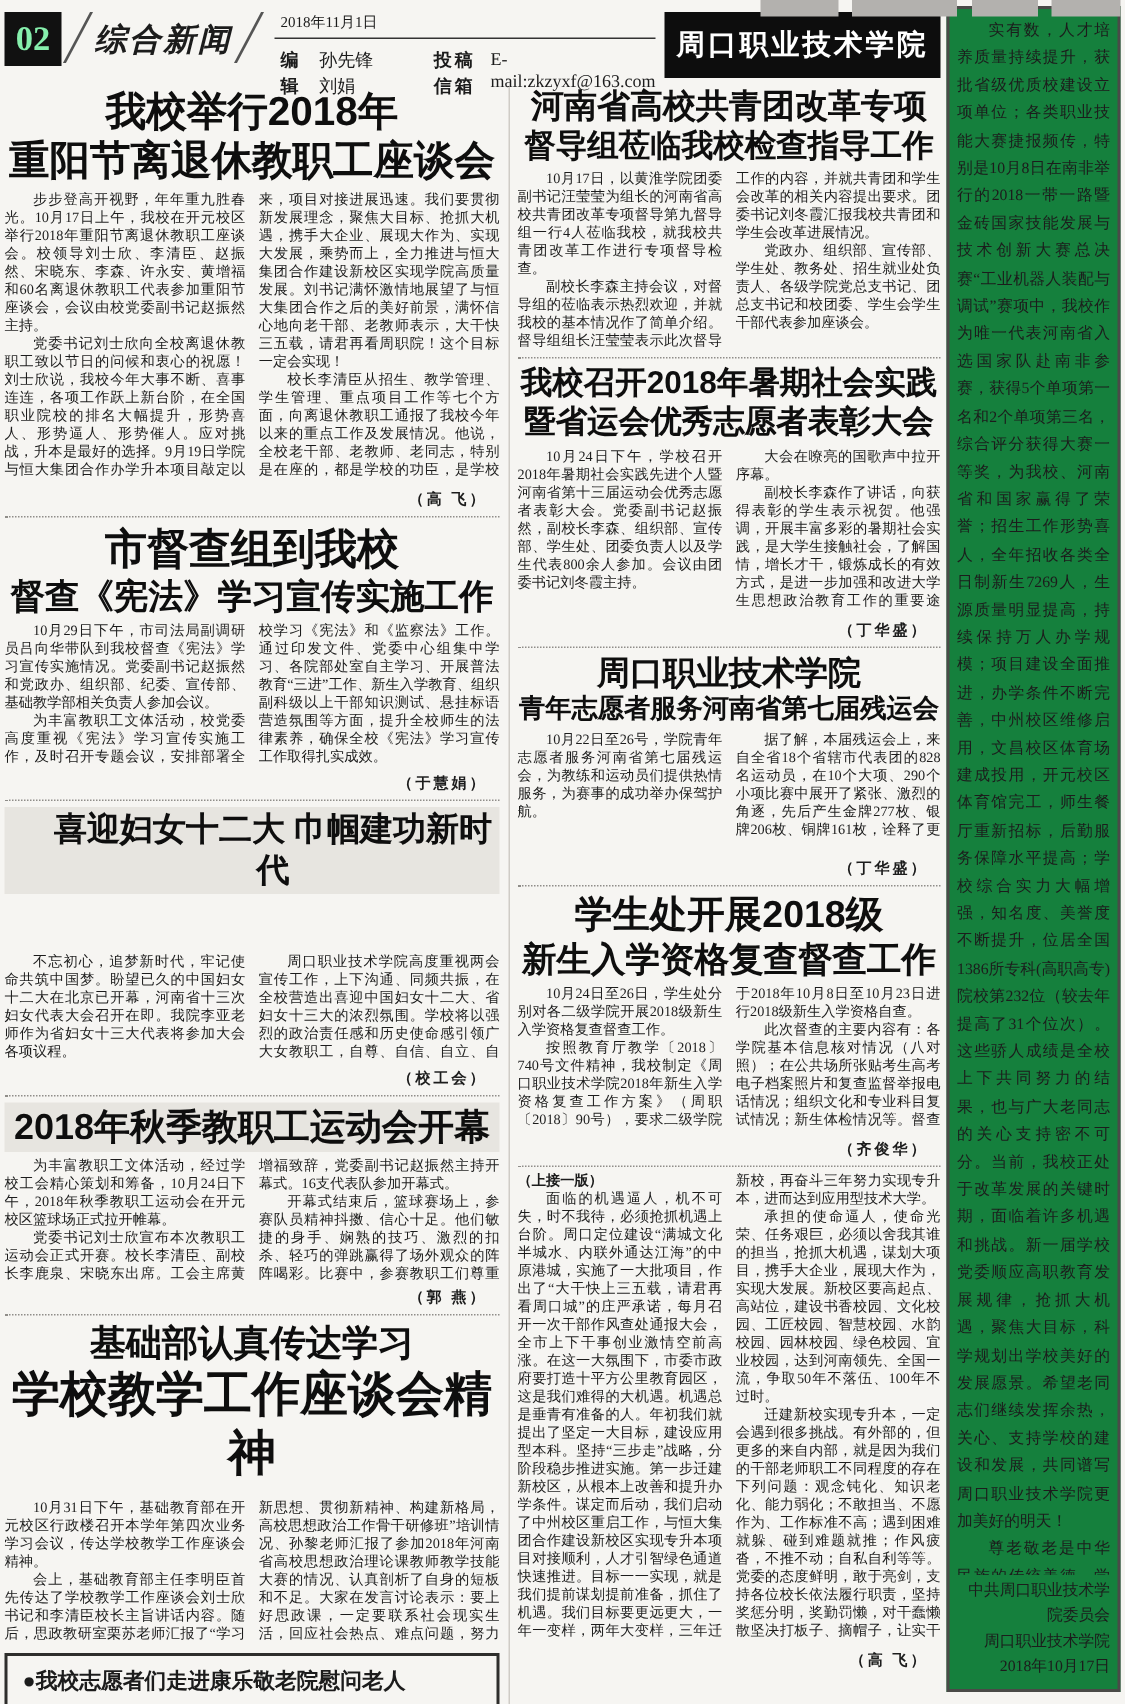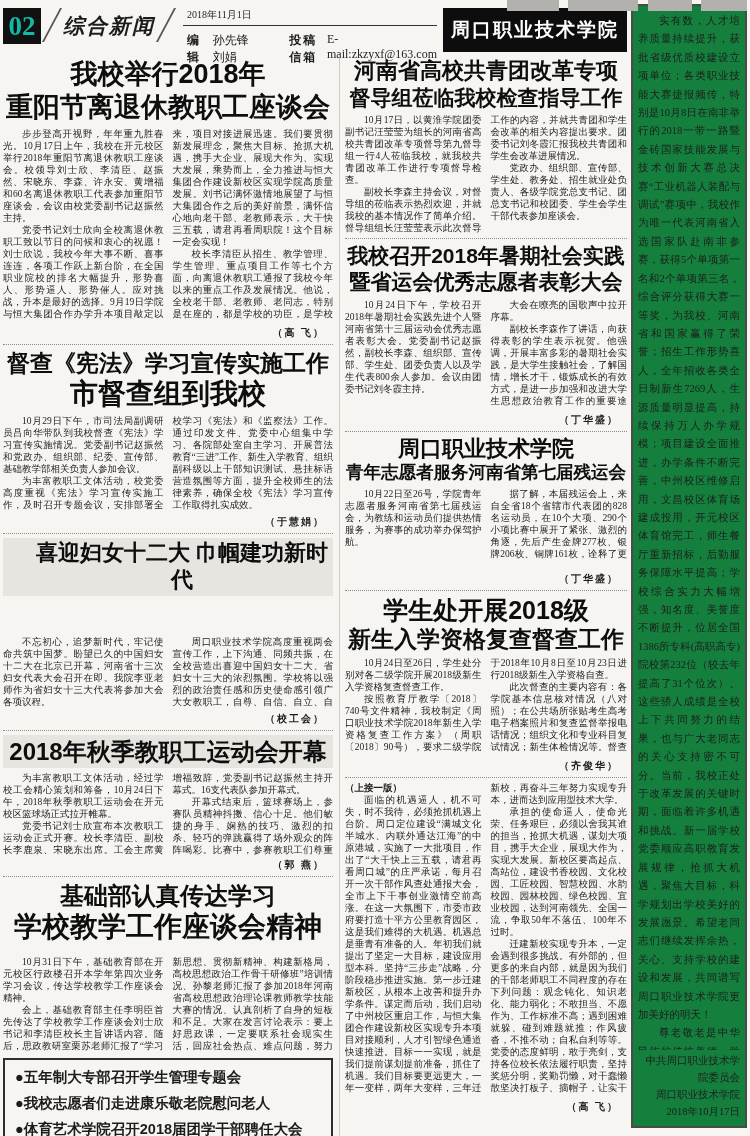--- a/index.html
+++ b/index.html
@@ -8,21 +8,21 @@
   .page{position:relative;width:750px;height:1136px;background:#f6f5f2;overflow:hidden;}
   
   .scanblock{position:absolute;top:0;height:11px;background:#b3b1ae;}
   
   .frame{display:flex;gap:4px;padding:4px 3px 0 3px;box-sizing:border-box;}
   .mainarea{width:624px;flex:0 0 624px;}
   .sidebar{width:116px;flex:0 0 116px;border:2px solid #4a4a48;background:#15803d;
            padding:6px 5px;box-sizing:border-box;height:1124px;display:flex;flex-direction:column;}
   
   .hdr{display:flex;align-items:flex-start;height:50px;margin-bottom:4px;}
-  .pagenum{width:38px;height:36px;background:#111;color:#14b8a6;font-size:27px;font-weight:bold;
+  .pagenum{width:38px;height:36px;background:#111;color:#86efac;font-size:23px;font-weight:bold;
            display:flex;align-items:center;justify-content:center;margin-top:4px;
            font-family:"Liberation Serif",serif;}
   .slash{display:inline-block;width:2px;height:34px;background:#555;transform:skewX(-28deg);
          margin:4px 10px 0 10px;}
   .section-name{font-size:21px;font-style:italic;font-weight:bold;margin-top:8px;
                 font-family:"Liberation Serif",serif;letter-spacing:2px;}
   .hdr-center{flex:1;margin-top:2px;padding:0 6px;}
   .hdr-date{font-size:10px;padding:2px 0 3px 4px;border-bottom:1.5px solid #333;}
   .hdr-editors{display:flex;gap:8px;font-size:12px;padding:6px 0 0 4px;
                font-family:"Liberation Sans","DejaVu Sans",sans-serif;}
@@ -96,22 +96,22 @@
             <div class="body2" style="height:196px;">
                 <p>步步登高开视野，年年重九胜春光。10月17日上午，我校在开元校区举行2018年重阳节离退休教职工座谈会。校领导刘士欣、李清臣、赵振然、宋晓东、李森、许永安、黄增福和60名离退休教职工代表参加重阳节座谈会，会议由校党委副书记赵振然主持。</p>
                 <p>党委书记刘士欣向全校离退休教职工致以节日的问候和衷心的祝愿！刘士欣说，我校今年大事不断、喜事连连，各项工作跃上新台阶，在全国职业院校的排名大幅提升，形势喜人、形势逼人、形势催人。应对挑战，升本是最好的选择。9月19日学院与恒大集团合作办学升本项目敲定以来，项目对接进展迅速。我们要贯彻新发展理念，聚焦大目标、抢抓大机遇，携手大企业、展现大作为、实现大发展，乘势而上，全力推进与恒大集团合作建设新校区实现学院高质量发展。刘书记满怀激情地展望了与恒大集团合作之后的美好前景，满怀信心地向老干部、老教师表示，大干快三五载，请君再看周职院！这个目标一定会实现！</p>
                 <p>校长李清臣从招生、教学管理、学生管理、重点项目工作等七个方面，向离退休教职工通报了我校今年以来的重点工作及发展情况。他说，全校老干部、老教师、老同志，特别是在座的，都是学校的功臣，是学校的宝贵财富，都曾在各自的工作岗位上兢兢业业、无私奉献，为学校的发展做出了积极贡献。全校教职工要传承老同志的优良传统，团结一心、务实工作，勇于创新、攻坚克难，奋力加快学校发展的步伐！</p>
               </div>
             <div class="byline">（高 飞）</div>
           </div>
           <div class="div-dot"></div>
 
           <div class="article">
+            <div class="t" style="font-size:28px;">市督查组到我校</div>
             <div class="t" style="font-size:23px;">督查《宪法》学习宣传实施工作</div>
-            <div class="t" style="font-size:28px;">市督查组到我校</div>
             <div class="body2" style="height:98px;">
                 <p>10月29日下午，市司法局副调研员吕向华带队到我校督查《宪法》学习宣传实施情况。党委副书记赵振然和党政办、组织部、纪委、宣传部、基础教学部相关负责人参加会议。</p>
                 <p>为丰富教职工文体活动，校党委高度重视《宪法》学习宣传实施工作，及时召开专题会议，安排部署全校学习《宪法》和《监察法》工作。通过印发文件、党委中心组集中学习、各院部处室自主学习、开展普法教育“三进”工作、新生入学教育、组织副科级以上干部知识测试、悬挂标语营造氛围等方面，提升全校师生的法律素养，确保全校《宪法》学习宣传工作取得扎实成效。</p>
               </div>
             <div class="byline">（于慧娟）</div>
           </div>
           <div class="div-dot"></div>
 
           <div class="article">
             <div class="t band" style="font-size:22px;padding-left:28px;">喜迎妇女十二大 巾帼建功新时代</div>
@@ -129,30 +129,29 @@
                 <p>为丰富教职工文体活动，经过学校工会精心策划和筹备，10月24日下午，2018年秋季教职工运动会在开元校区篮球场正式拉开帷幕。</p>
                 <p>党委书记刘士欣宣布本次教职工运动会正式开赛。校长李清臣、副校长李鹿泉、宋晓东出席。工会主席黄增福致辞，党委副书记赵振然主持开幕式。16支代表队参加开幕式。</p>
                 <p>开幕式结束后，篮球赛场上，参赛队员精神抖擞、信心十足。他们敏捷的身手、娴熟的技巧、激烈的扣杀、轻巧的弹跳赢得了场外观众的阵阵喝彩。比赛中，参赛教职工们尊重对手、尊重裁判，享受运动带来的健康快乐，展现了我院教职工的活力与风采。</p>
               </div>
             <div class="byline">（郭 燕）</div>
           </div>
           <div class="div-dot"></div>
 
           <div class="article">
             <div class="t" style="font-size:24px;">基础部认真传达学习</div>
-            <div class="t" style="font-size:28px;">学校教学工作座谈会精神</div>
+            <div class="t" style="font-size:32px;">学校教学工作座谈会精神</div>
             <div class="body2" style="height:96px;margin-top:12px;">
                 <p>10月31日下午，基础教育部在开元校区行政楼召开本学年第四次业务学习会议，传达学校教学工作座谈会精神。</p>
                 <p>会上，基础教育部主任李明臣首先传达了学校教学工作座谈会刘士欣书记和李清臣校长主旨讲话内容。随后，思政教研室栗苏老师汇报了“学习新思想、贯彻新精神、构建新格局，高校思想政治工作骨干研修班”培训情况、孙黎老师汇报了参加2018年河南省高校思想政治理论课教师教学技能大赛的情况、认真剖析了自身的短板和不足。大家在发言讨论表示：要上好思政课，一定要联系社会现实生活，回应社会热点、难点问题，努力增强教学的吸引力和感染力，要不断对自己原有的知识加以补充和更新，用学生喜闻乐见的语言和形式讲好思政课，增强学生对思想政治理论课的获得感。（曾博）</p>
               </div>
           </div>
 
           <div class="hn">
             <div class="hn-list">
-                <p>●五年制大专部召开学生管理专题会</p>
                 <p>●我校志愿者们走进康乐敬老院慰问老人</p>
                 <p>●体育艺术学院召开2018届团学干部聘任大会</p>
                 <p>●中州校区举行升旗仪式</p>
                 <p>●机电工程学院举行2018级新生拔河比赛</p>
               </div>
           </div>
         </div>
 
         <div class="col-mid">
 

